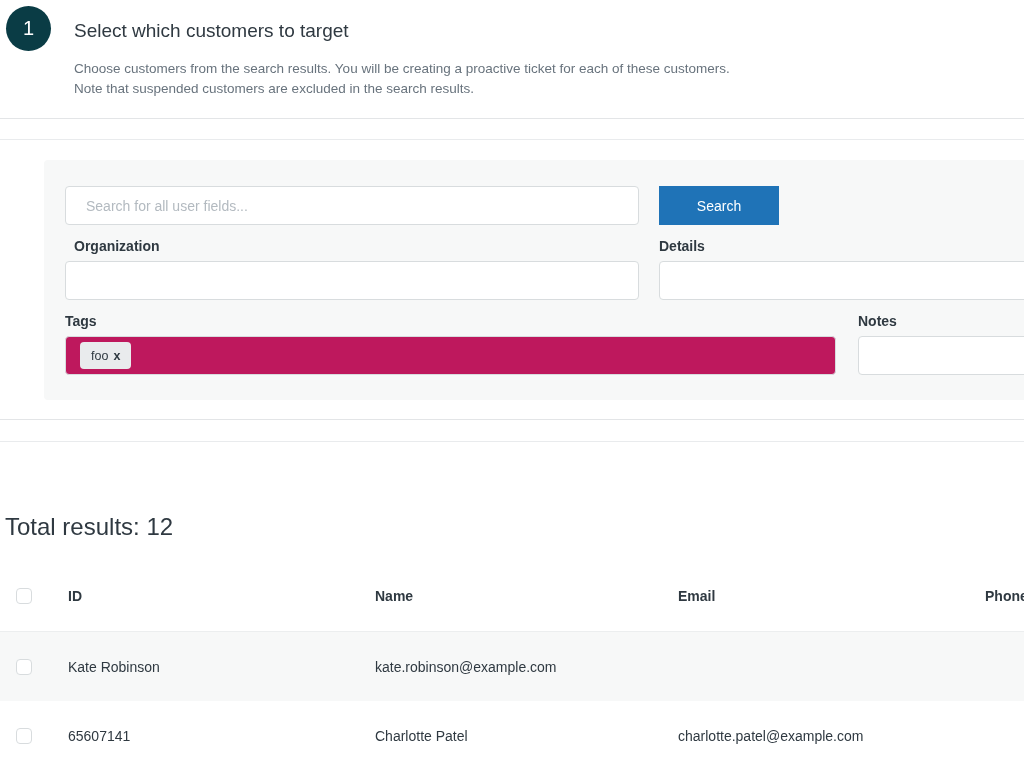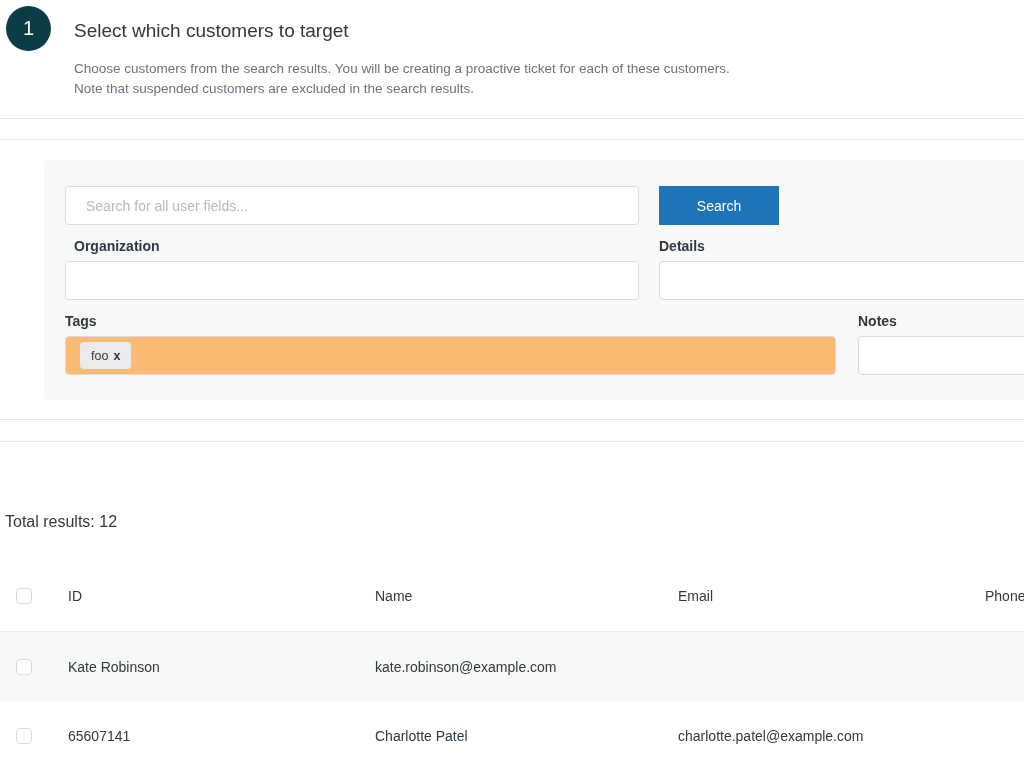--- a/index.html
+++ b/index.html
@@ -65,49 +65,49 @@
   .field-label {
     position: absolute; font-size: 14px; font-weight: 600; color: #2f3941;
   }
   .lbl-organization { left: 74px; top: 238px; }
   .inp-organization { left: 65px; top: 261px; width: 574px; }
   .lbl-details { left: 659px; top: 238px; }
   .inp-details { left: 659px; top: 261px; width: 400px; }
   .lbl-tags { left: 65px; top: 313px; }
   .tags-box {
     position: absolute; left: 65px; top: 336px; width: 771px; height: 39px;
-    background: #fdba74; border: 1px solid #d8dcde; border-radius: 4px;
+    background: #be185d; border: 1px solid #d8dcde; border-radius: 4px;
     display: flex; align-items: center; padding-left: 14px;
   }
   .tag-pill {
     height: 27px; padding: 0 11px;
     background: #e9ebed; border-radius: 4px;
     display: flex; align-items: center;
     font-size: 12.5px; color: #2f3941;
   }
   .tag-remove { font-weight: 700; margin-left: 5px; cursor: pointer; }
   .lbl-notes { left: 858px; top: 313px; }
   .inp-notes { left: 858px; top: 336px; width: 200px; }
 
   
   .total-results {
     position: absolute; left: 5px; top: 513px;
-    font-size: 16px; color: #2f3941;
+    font-size: 24px; color: #2f3941;
   }
   .results-table {
     position: absolute; left: 0; top: 560px; width: 1024px;
   }
   .trow {
     display: grid;
     grid-template-columns: 52px 307px 303px 307px 1fr;
     align-items: center;
     padding-left: 16px;
     font-size: 14px; color: #2f3941;
   }
-  .trow.thead { height: 71px; font-weight: 400; }
+  .trow.thead { height: 71px; font-weight: 700; }
   .trow.tbody-row { height: 70px; }
   .trow.striped { background: #f7f8f8; border-top: 1px solid #eceeef; }
   .cell { overflow: hidden; white-space: nowrap; }
   .checkbox {
     width: 16px; height: 16px;
     background: #ffffff; border: 1px solid #d8dcde; border-radius: 4px;
     cursor: pointer;
   }
 </style>
 </head>

